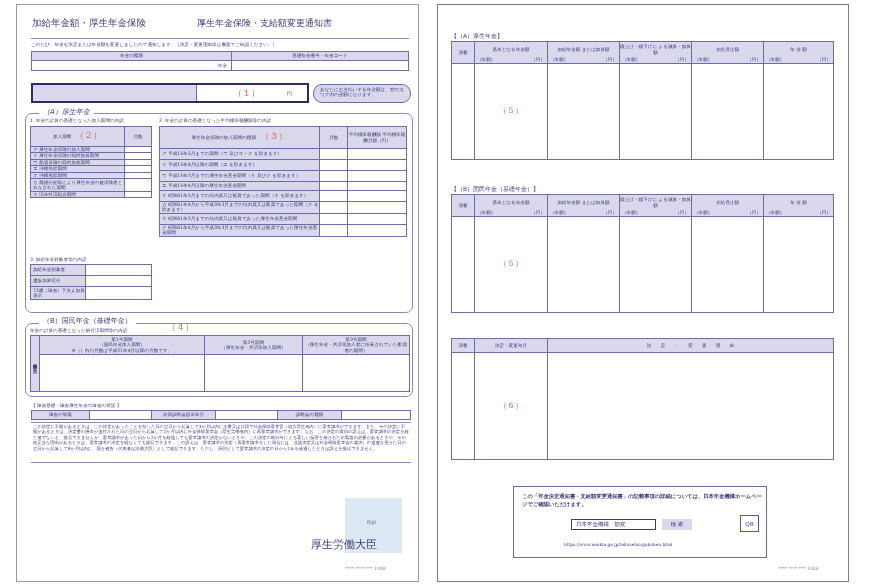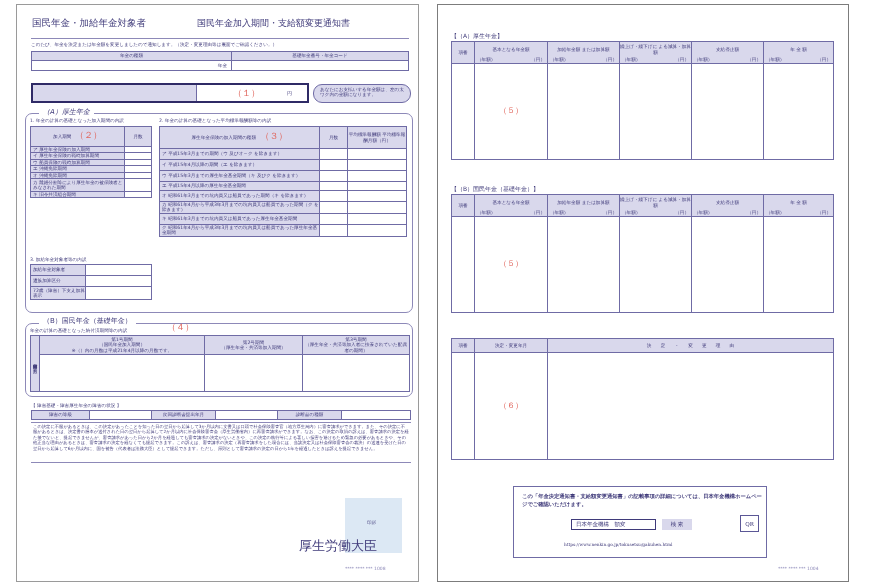--- a/index.html
+++ b/index.html
@@ -17,22 +17,22 @@
   th { background: #d9d8ec; text-align: center; }
   .rowlbl { background: #d9d8ec; text-align: left; padding-left: 2px; }
   .panel { position: absolute; border: 1px solid #8d89b8; border-radius: 7px; }
   .ptitle { position: absolute; background: #fff; padding: 0 4px; font-size: 7px; color: #3f3a7a; }
   .qr { border: 1px solid #5b5796; font-family: "DejaVu Serif", serif; }
 </style>
 </head>
 <body>
 
 <div id="pageL" class="page">
-  <div class="abs" style="left:15px;top:12px;font-size:9.5px;">国民年金・加給年金対象者</div>
-  <div class="abs" style="left:180px;top:12px;font-size:9px;">国民年金加入期間・支給額変更通知書</div>
+  <div class="abs" style="left:15px;top:12px;font-size:9.5px;">加給年金額・厚生年金保険</div>
+  <div class="abs" style="left:180px;top:12px;font-size:9px;">厚生年金保険・支給額変更通知書</div>
   <div class="abs" style="left:14px;top:33px;width:378px;border-top:1px solid #8d89b8;"></div>
   <div class="abs tiny" style="left:14px;top:37px;width:380px;white-space:nowrap;overflow:hidden;">このたび、年金を決定または年金額を変更しましたので通知します。（決定・変更理由等は裏面でご確認ください。）</div>
 
   <table style="left:14px;top:46px;width:378px;">
     <tbody>
         <tr>
           <th style="width:200px;height:9px;">年金の種類</th>
         <th>基礎年金番号・年金コード</th>
         </tr>
     <tr>
@@ -209,21 +209,21 @@
   </tbody>
     </table>
 
   <div class="abs" style="left:14px;top:417px;width:380px;border-top:1px solid #8d89b8;"></div>
   <div class="abs" style="left:16px;top:419px;width:376px;height:36px;font-size:4.3px;line-height:5.4px;overflow:hidden;">この決定に不服があるときは、この決定があったことを知った日の翌日から起算して3か月以内に文書又は口頭で社会保険審査官（地方厚生局内）に審査請求ができます。また、その決定に不服があるときは、決定書の謄本が送付された日の翌日から起算して2か月以内に社会保険審査会（厚生労働省内）に再審査請求ができます。なお、この決定の取消の訴えは、審査請求の決定を経た後でないと、提起できませんが、審査請求があった日から2か月を経過しても審査請求の決定がないときや、この決定の執行等による著しい損害を避けるため緊急の必要があるときや、その他正当な理由があるときは、審査請求の決定を経なくても提起できます。この訴えは、審査請求の決定（再審査請求をした場合には、当該決定又は社会保険審査会の裁決）の送達を受けた日の翌日から起算して6か月以内に、国を被告（代表者は法務大臣）として提起できます。ただし、原則として審査請求の決定の日から1年を経過したときは訴えを提起できません。</div>
   <div class="abs" style="left:14px;top:457px;width:380px;border-top:1px solid #8d89b8;"></div>
 
   <div class="abs" style="left:328px;top:493px;width:57px;height:55px;background:#dce8f4;">
     <span class="abs tiny" style="left:22px;top:22px;">印影</span>
   </div>
-  <div class="abs" style="left:282px;top:532px;font-size:13px;">厚生労働大臣</div>
+  <div class="abs" style="left:294px;top:532px;font-size:11px;">厚生労働大臣</div>
   <div class="abs" style="left:328px;top:561px;font-size:4.5px;color:#8d89b8;">**** **** *** 1008</div>
 </div>
 
 <div id="pageR" class="page">
   <div class="abs" style="left:13px;top:27px;font-size:6px;">【（A）厚生年金】</div>
   <table style="left:13px;top:36px;width:383px;">
     <tbody>
         <tr>
       <th style="width:23px;height:22px;">項番</th>
       <th style="width:73px;position:relative;">

